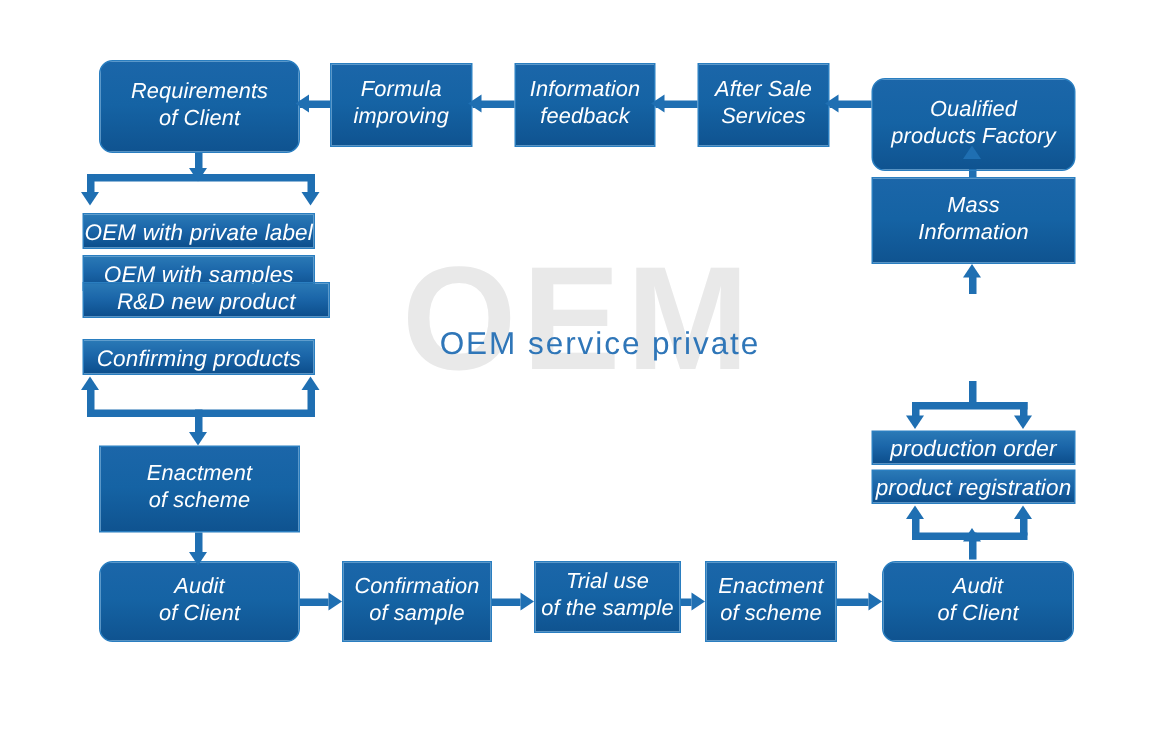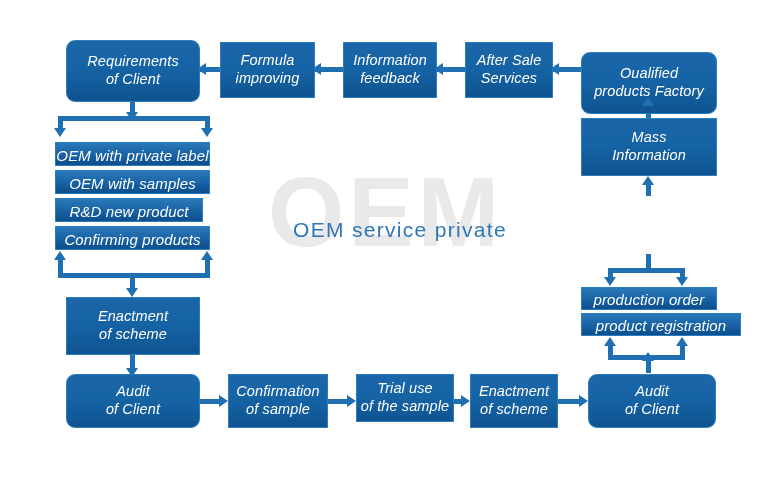--- a/index.html
+++ b/index.html
@@ -167,21 +167,21 @@
   <div class="arw down" style="left:54px; top:128px;"></div>
   <div class="conn v" style="left:205px; top:116px; height:16px;"></div>
   <div class="arw down" style="left:201px; top:128px;"></div>
 
   <div class="node small" style="left:55px; top:142px; width:155px; height:24px;">
     <span class="l">OEM with private label</span>
   </div>
   <div class="node small" style="left:55px; top:170px; width:155px; height:24px;">
     <span class="l">OEM with samples</span>
   </div>
-  <div class="node small" style="left:55px; top:198px; width:148px; height:24px;">
+  <div class="node small" style="left:55px; top:188px; width:165px; height:24px;">
     <span class="l">R&amp;D new product</span>
   </div>
   <div class="node small" style="left:55px; top:226px; width:155px; height:24px;">
     <span class="l">Confirming products</span>
   </div>
 
   <div class="arw up" style="left:54px; top:251px;"></div>
   <div class="conn v" style="left:58px; top:259px; height:16px;"></div>
   <div class="arw up" style="left:201px; top:251px;"></div>
   <div class="conn v" style="left:205px; top:259px; height:16px;"></div>
@@ -261,21 +261,21 @@
   <div class="conn v" style="left:646px; top:254px; height:14px;"></div>
   <div class="conn h" style="left:608px; top:268px; width:77px;"></div>
   <div class="conn v" style="left:608px; top:268px; height:12px;"></div>
   <div class="arw down" style="left:604px; top:277px;"></div>
   <div class="conn v" style="left:680px; top:268px; height:12px;"></div>
   <div class="arw down" style="left:676px; top:277px;"></div>
 
   <div class="node small" style="left:581px; top:287px; width:136px; height:23px;">
     <span class="l">production order</span>
   </div>
-  <div class="node small" style="left:581px; top:313px; width:160px; height:23px;">
+  <div class="node small" style="left:581px; top:313px; width:136px; height:23px;">
     <span class="l">product registration</span>
   </div>
 
   <div class="arw up" style="left:604px; top:337px;"></div>
   <div class="conn v" style="left:608px; top:345px; height:12px;"></div>
   <div class="arw up" style="left:676px; top:337px;"></div>
   <div class="conn v" style="left:680px; top:345px; height:12px;"></div>
   <div class="conn h" style="left:608px; top:355px; width:77px;"></div>
   <div class="conn v" style="left:646px; top:355px; height:18px;"></div>
   <div class="arw up" style="left:642px; top:352px;"></div>

